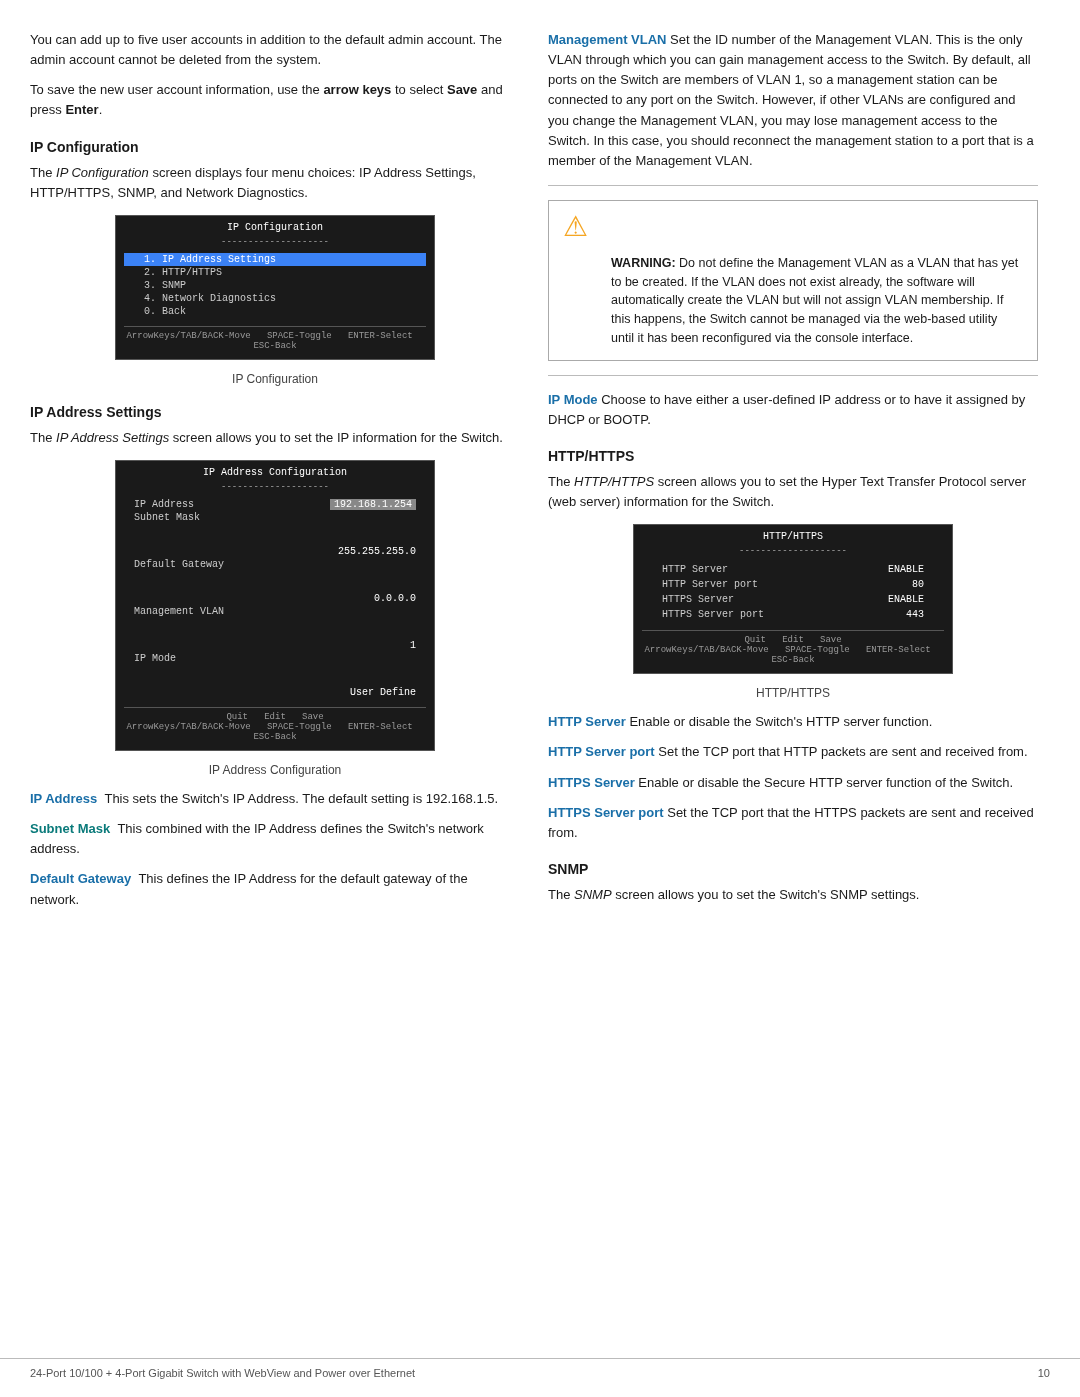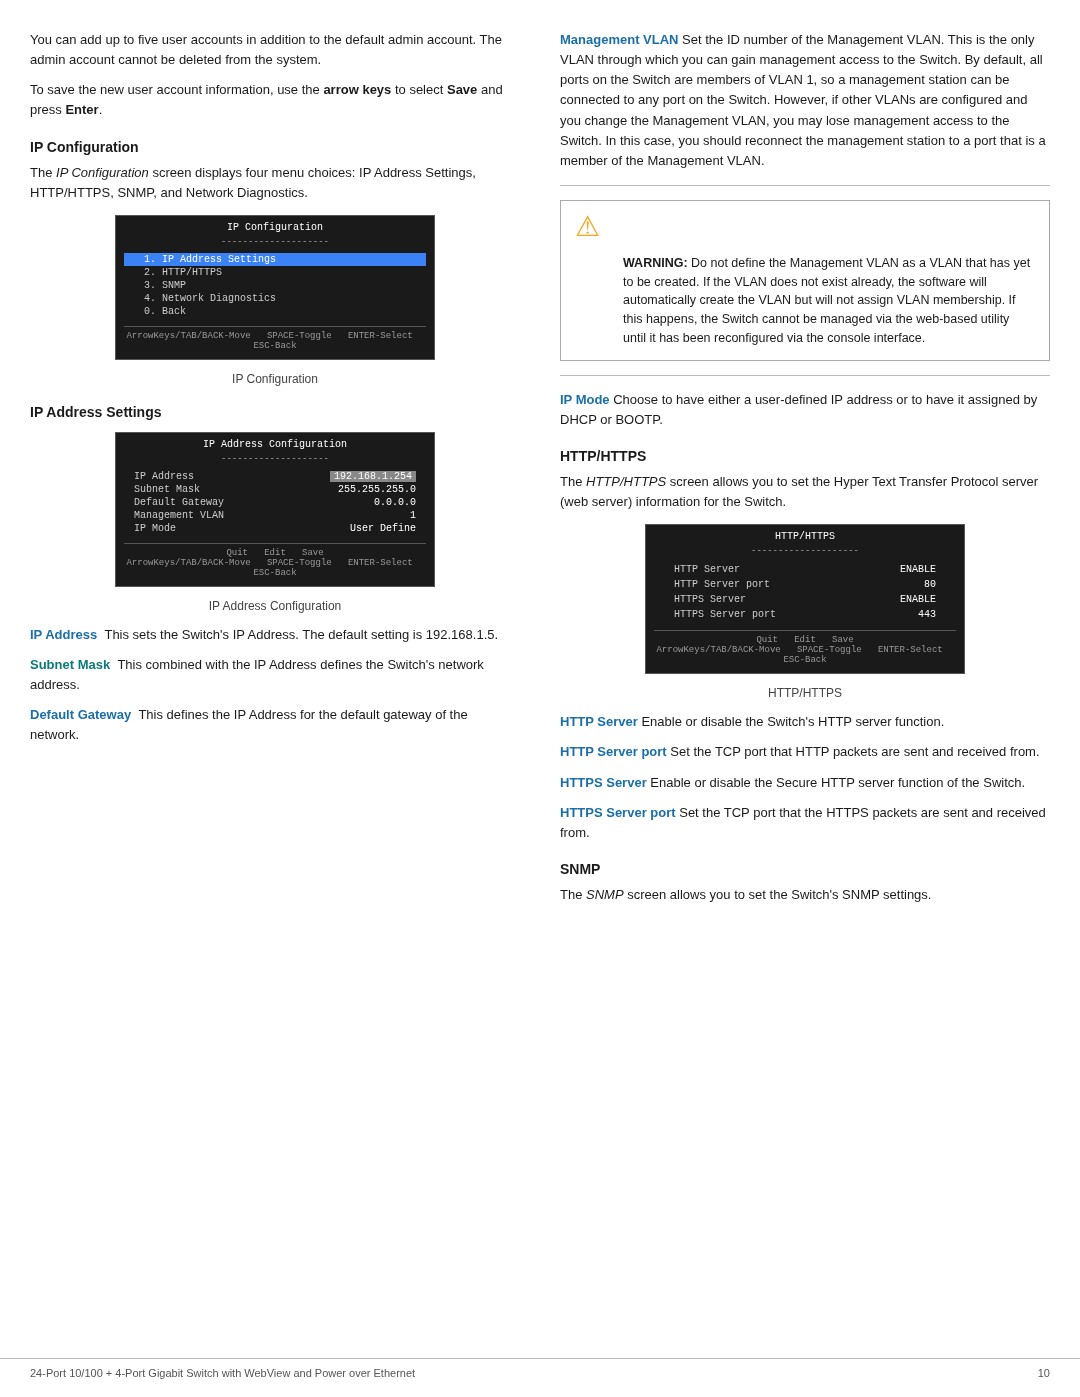--- a/index.html
+++ b/index.html
@@ -35,21 +35,21 @@
       color: #fff;
       flex: 1;
       text-align: center;
       padding-right: 20px;
     }
 
     
     .content {
       display: flex;
       padding: 30px 30px 30px 30px;
-      gap: 40px;
+      gap: 28px;
     }
     .col-left {
       flex: 1;
       max-width: 490px;
     }
     .col-right {
       flex: 1;
       max-width: 490px;
     }
 
@@ -123,20 +123,21 @@
     }
     .screenshot-box .ss-row {
       display: flex;
       justify-content: space-between;
       padding: 1px 10px;
       font-size: 10px;
       color: #ccc;
     }
     .screenshot-box .ss-row .ss-val {
       color: #fff;
+      margin-top: 34px;
     }
     .screenshot-box .ss-row .ss-val-hl {
       background: #888;
       color: #fff;
       padding: 0 4px;
     }
     .screenshot-caption {
       text-align: center;
       font-size: 12px;
       color: #444;
@@ -245,20 +246,24 @@
         <div class="ss-menu-item">2. HTTP/HTTPS</div>
         <div class="ss-menu-item">3. SNMP</div>
         <div class="ss-menu-item">4. Network Diagnostics</div>
         <div class="ss-menu-item">0. Back</div>
         <div class="ss-footer">ArrowKeys/TAB/BACK-Move &nbsp; SPACE-Toggle &nbsp; ENTER-Select &nbsp; ESC-Back</div>
       </div>
       <div class="screenshot-caption">IP Configuration</div>
 
       <div class="section-title">IP Address Settings</div>
 
+      <p>
+        The <em>IP Address Settings</em>
+        <span> screen allows you to set the IP information for the Switch.</span>
+      </p>
 
       <div class="screenshot-box">
         <div class="ss-title">IP Address Configuration</div>
         <div class="ss-subtitle">--------------------</div>
         <div class="ss-row">
           <span>IP Address</span>
           <span class="ss-val-hl">192.168.1.254</span>
         </div>
         <div class="ss-row">
           <span>Subnet Mask</span>

